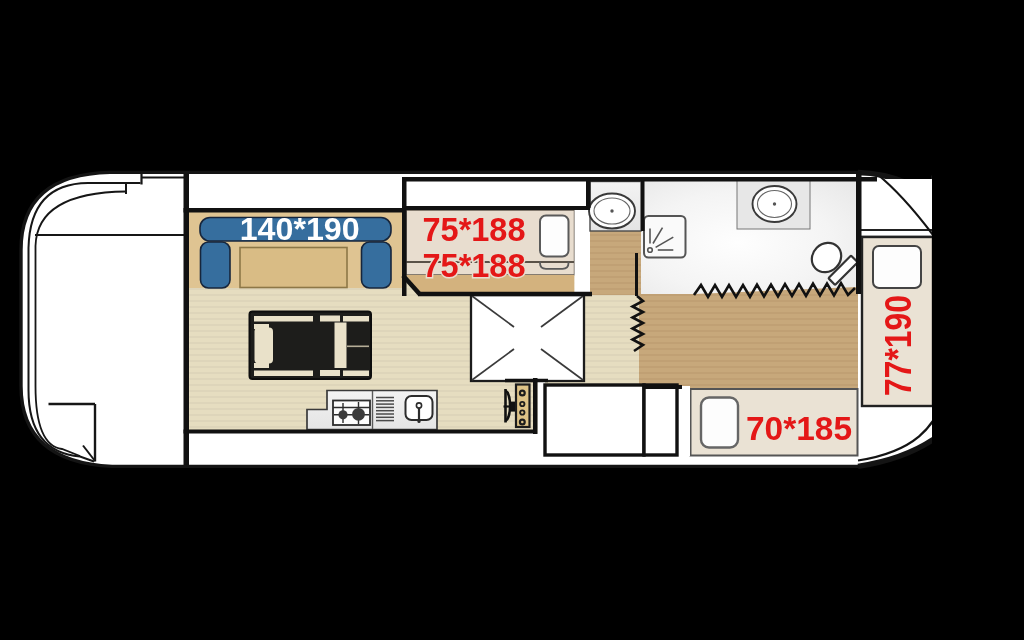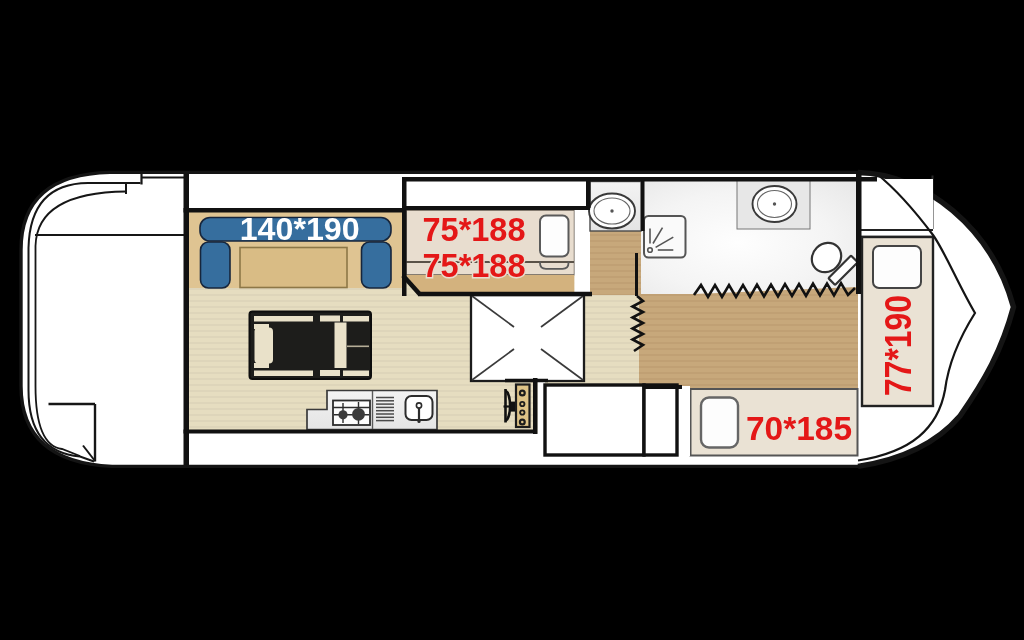--- a/index.html
+++ b/index.html
@@ -1,16 +1,16 @@
 <!DOCTYPE html>
 <html><head>
 <meta charset="utf-8">
 <style>
   html,body{margin:0;padding:0;background:#000;}
-  .wrap{width:1024px;height:640px;position:relative;background:#fef9c3;overflow:hidden;}
+  .wrap{width:932px;height:640px;position:relative;background:#fef9c3;overflow:hidden;}
   text{font-family:"Liberation Sans",sans-serif;font-weight:bold;}
 </style>
 </head>
 <body>
 <div class="wrap">
 <svg width="1024" height="640" viewBox="0 0 1024 640">
 <defs>
   <pattern id="creamFloor" width="8" height="6" patternUnits="userSpaceOnUse">
     <rect width="8" height="6" fill="#e6ddc0"></rect>
     <rect y="0" width="8" height="2" fill="#ded5ba"></rect>

